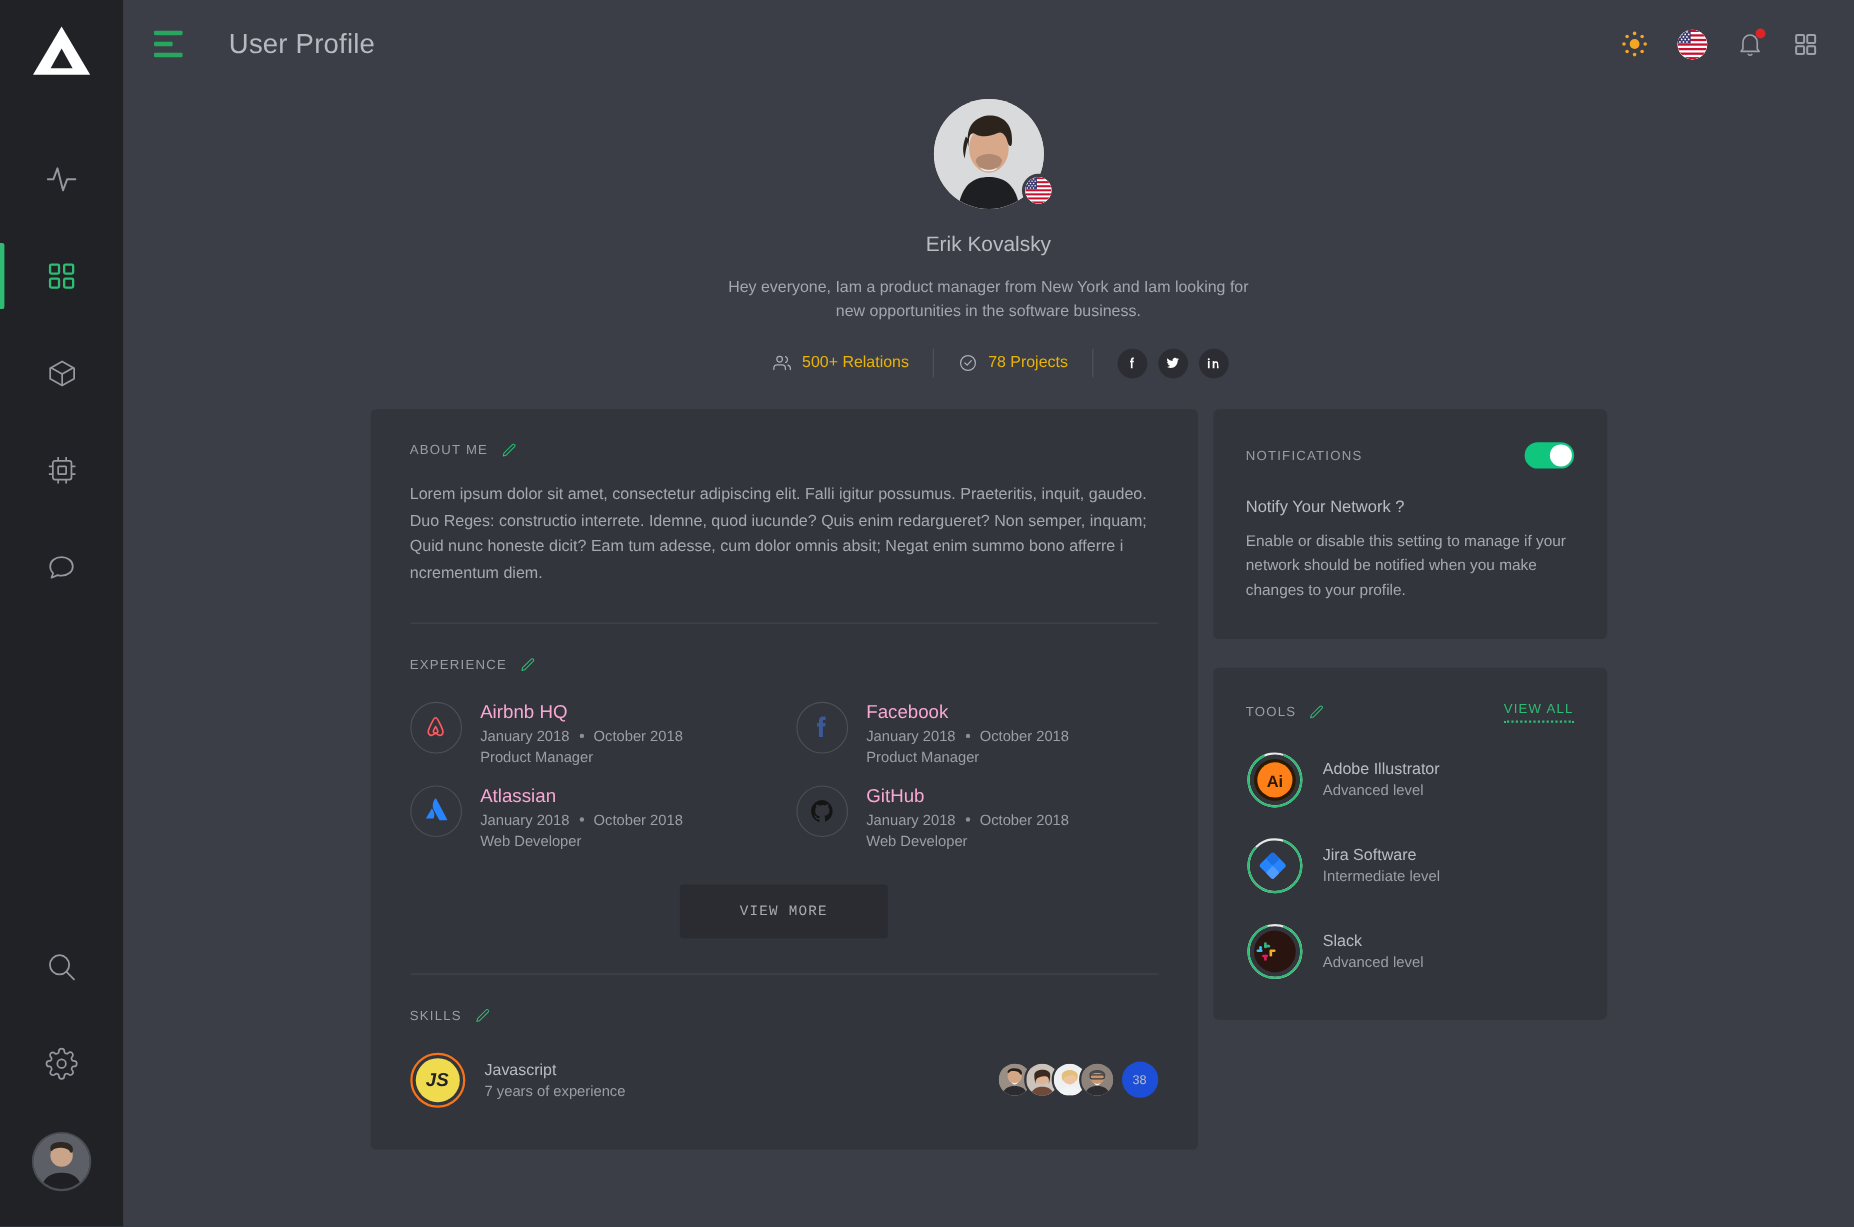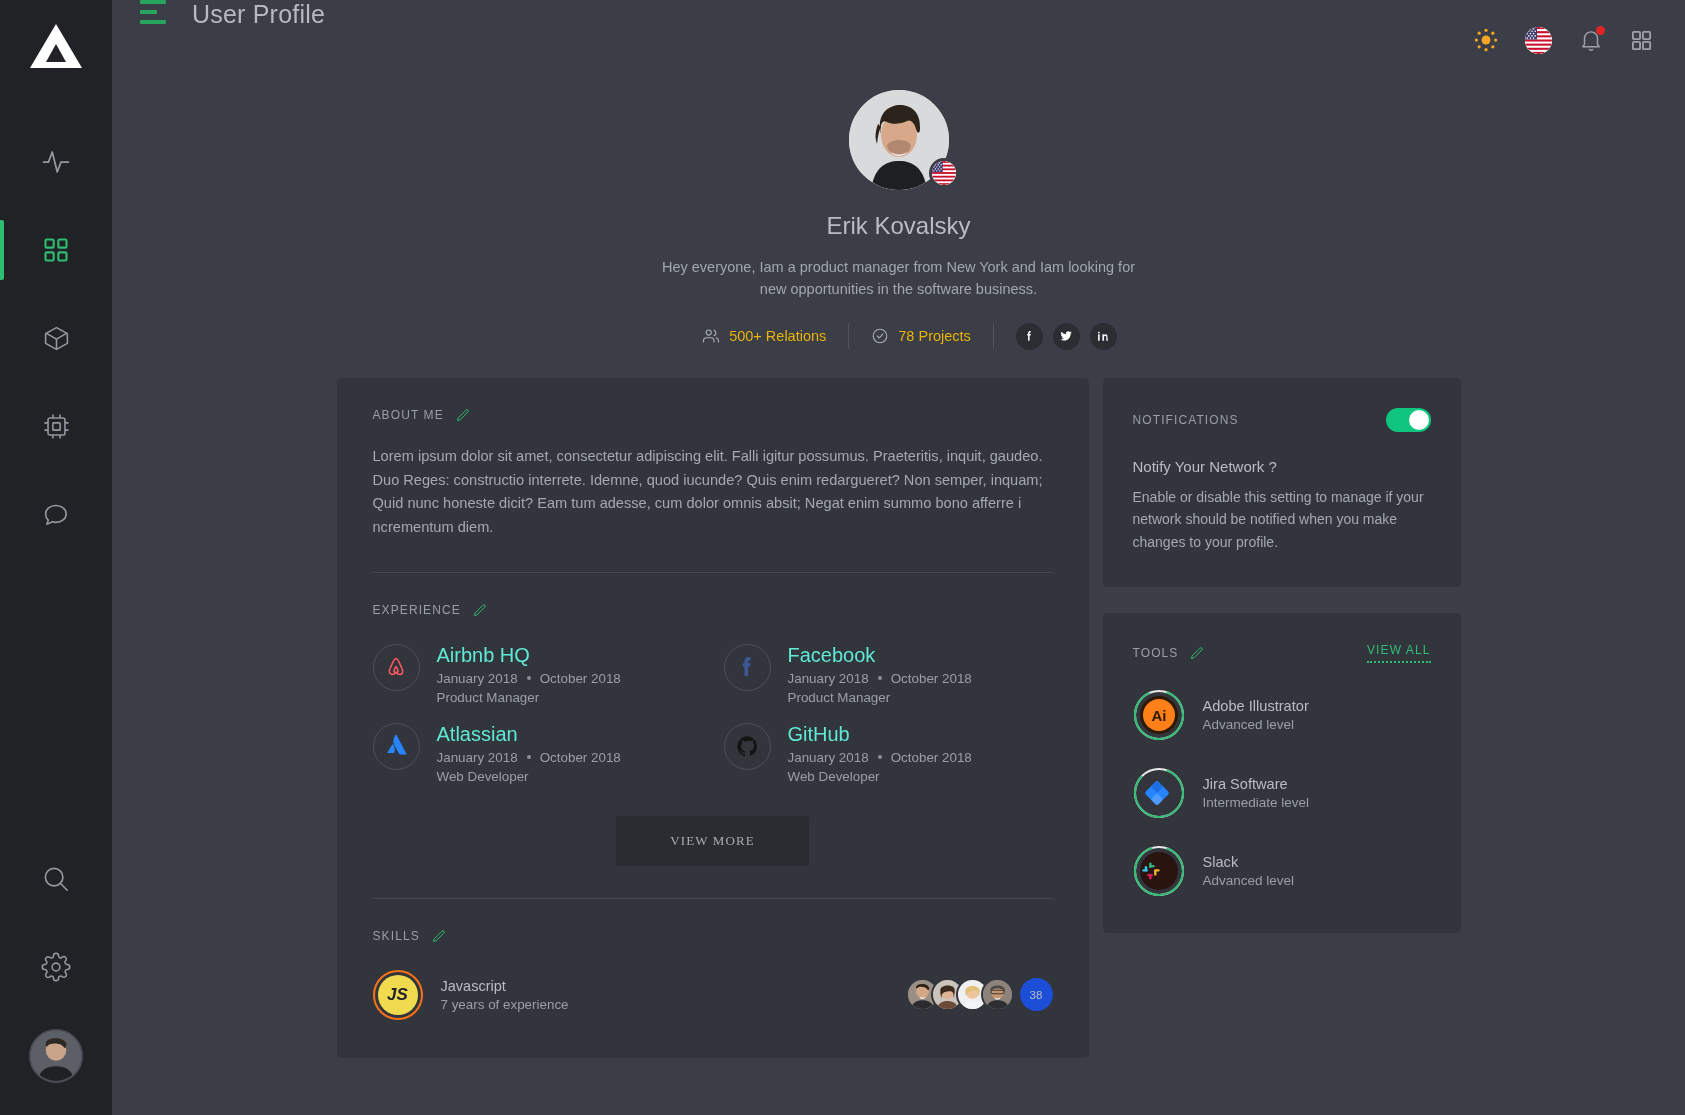--- a/index.html
+++ b/index.html
@@ -35,22 +35,23 @@
     width: 54px; height: 54px; border-radius: 50%;
     margin: 18px 0 32px 0; overflow: hidden;
     border: 2px solid #4a4d55; cursor: pointer;
     background: #777;
   }
 
   
   .main { flex: 1; height: 1115px; position: relative; background: #3b3e46; overflow: hidden; }
 
   .topbar {
-    height: 80px; display: flex; 
+    height: 80px; display: flex; align-items: center;
     padding: 0 32px 0 28px;
+    gap: 16px;
   }
   .hamburger { width: 26px; display: flex; flex-direction: column; gap: 6px; cursor: pointer; }
   .hamburger i { display: block; height: 4px; background: #28a55f; border-radius: 1px; }
   .hamburger i:nth-child(2) { width: 17px; }
   .page-title {
     margin-left: 26px; font-size: 25px; color: #b6b9c0; font-weight: 400; letter-spacing: .2px;
   }
   .topbar-right { margin-left: auto; display: flex; align-items: center; gap: 26px; }
   .ic-btn { cursor: pointer; display: flex; align-items: center; position: relative; }
   .bell-dot {
@@ -67,21 +68,21 @@
   .avatar-wrap { position: relative; width: 100px; height: 100px; margin: 0 auto; }
   .avatar-big {
     width: 100px; height: 100px; border-radius: 50%;
     overflow: hidden; background: #d9dadb;
   }
   .avatar-flag {
     position: absolute; right: -10px; bottom: 2px;
     width: 30px; height: 30px; border-radius: 50%;
     border: 3px solid #3b3e46; overflow: hidden; background: #fff;
   }
-  .hero-name { margin-top: 22px; font-size: 24px; color: #b9bcc2; font-weight: 400; }
+  .hero-name { margin-top: 22px; font-size: 19px; color: #b9bcc2; font-weight: 400; }
   .hero-bio {
     margin: 16px auto 0; max-width: 500px; font-size: 14.5px; line-height: 1.55;
     color: #a2a6ae;
   }
   .hero-stats {
     margin-top: 22px; display: flex; align-items: center; justify-content: center; gap: 0;
     font-size: 14.5px; color: #eab308;
   }
   .stat { display: flex; align-items: center; gap: 9px; padding: 0 22px; }
   .vsep { width: 1px; height: 26px; background: #51545c; }
@@ -113,29 +114,29 @@
 
   .exp-grid {
     margin-top: 26px; display: grid; grid-template-columns: 1fr 1fr;
     row-gap: 18px; column-gap: 22px;
   }
   .exp-item { display: flex; gap: 17px; align-items: flex-start; }
   .exp-logo {
     width: 47px; height: 47px; min-width: 47px; border-radius: 50%;
     border: 1px solid #4d5057; display: flex; align-items: center; justify-content: center;
   }
-  .exp-company { font-size: 20px; color: #5eead4; margin-bottom: 4px; }
+  .exp-company { font-size: 17px; color: #f9a8d4; margin-bottom: 4px; }
   .exp-dates { font-size: 13.4px; color: #9a9ea6; display: flex; align-items: center; gap: 9px; }
   .dot { width: 4px; height: 4px; border-radius: 50%; background: #8b8f97; display: inline-block; }
   .exp-role { font-size: 13.4px; color: #9a9ea6; margin-top: 4px; }
 
   .viewmore-wrap { display: flex; justify-content: center; margin-top: 32px; }
   .viewmore {
     background: #2a2c31; color: #a8abb3; border: none;
-    font-family: Liberation Serif, serif; font-size: 13px; letter-spacing: 1.1px;
+    font-family: Liberation Mono, monospace; font-size: 13px; letter-spacing: 1.1px;
     padding: 17px 54px; border-radius: 3px; cursor: pointer;
   }
 
   .skill-row { margin-top: 26px; display: flex; align-items: center; }
   .skill-badge {
     width: 50px; height: 50px; border-radius: 50%;
     border: 2px solid #f97316; display: flex; align-items: center; justify-content: center;
     margin-right: 18px;
   }
   .skill-badge-inner {

